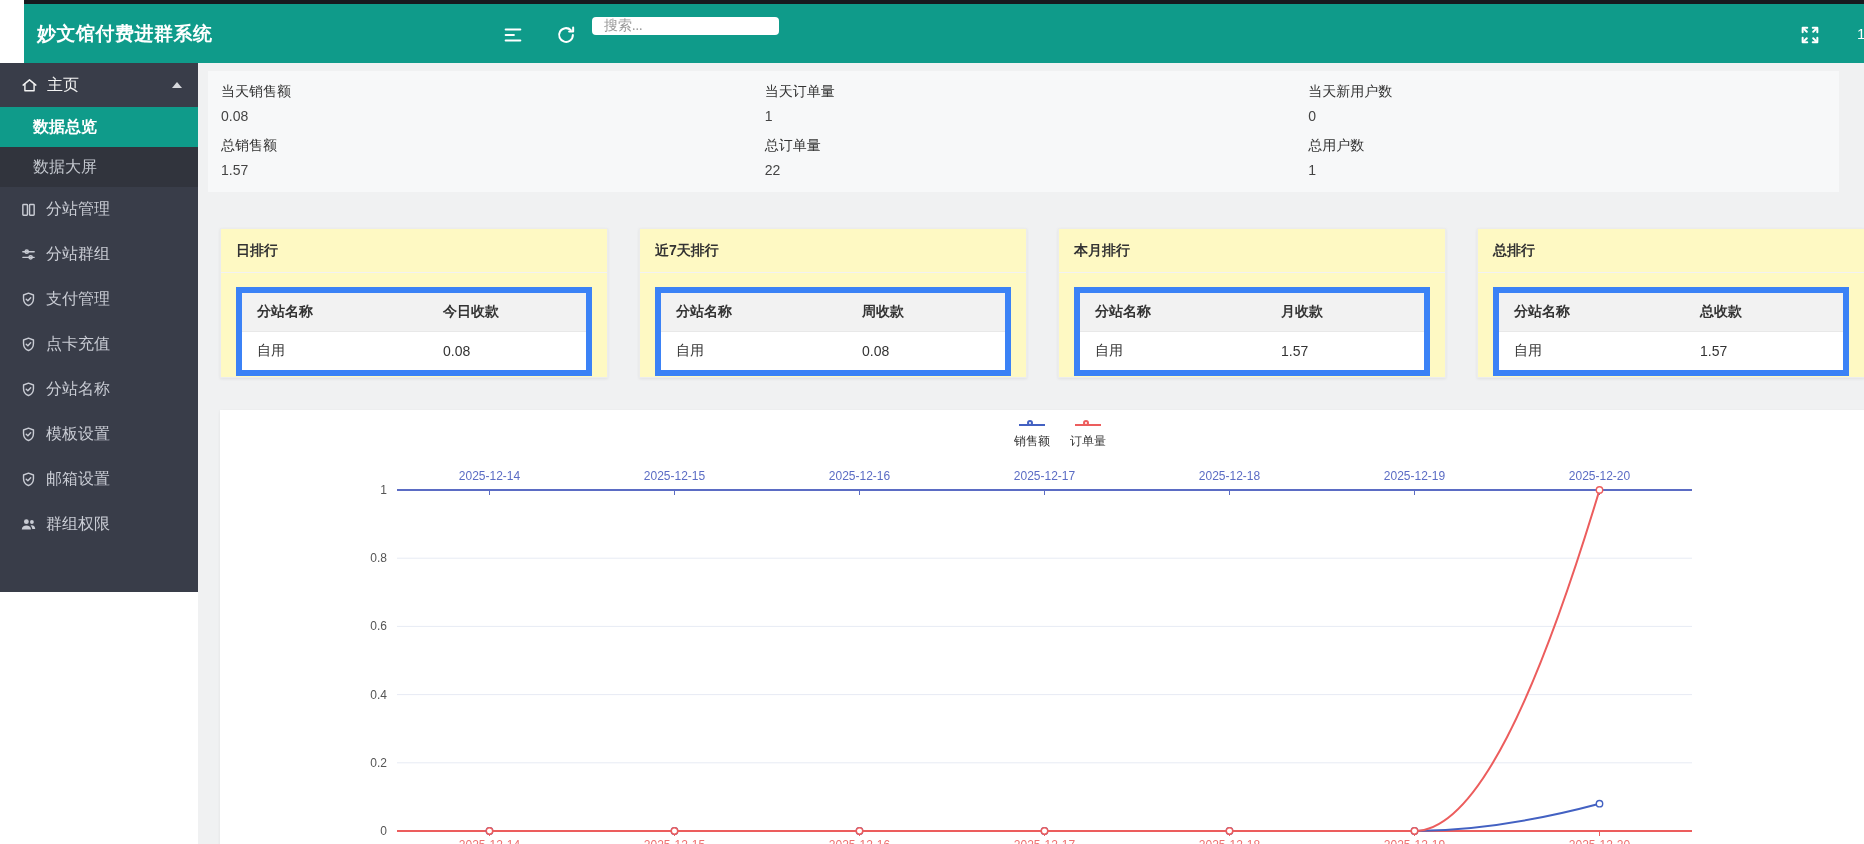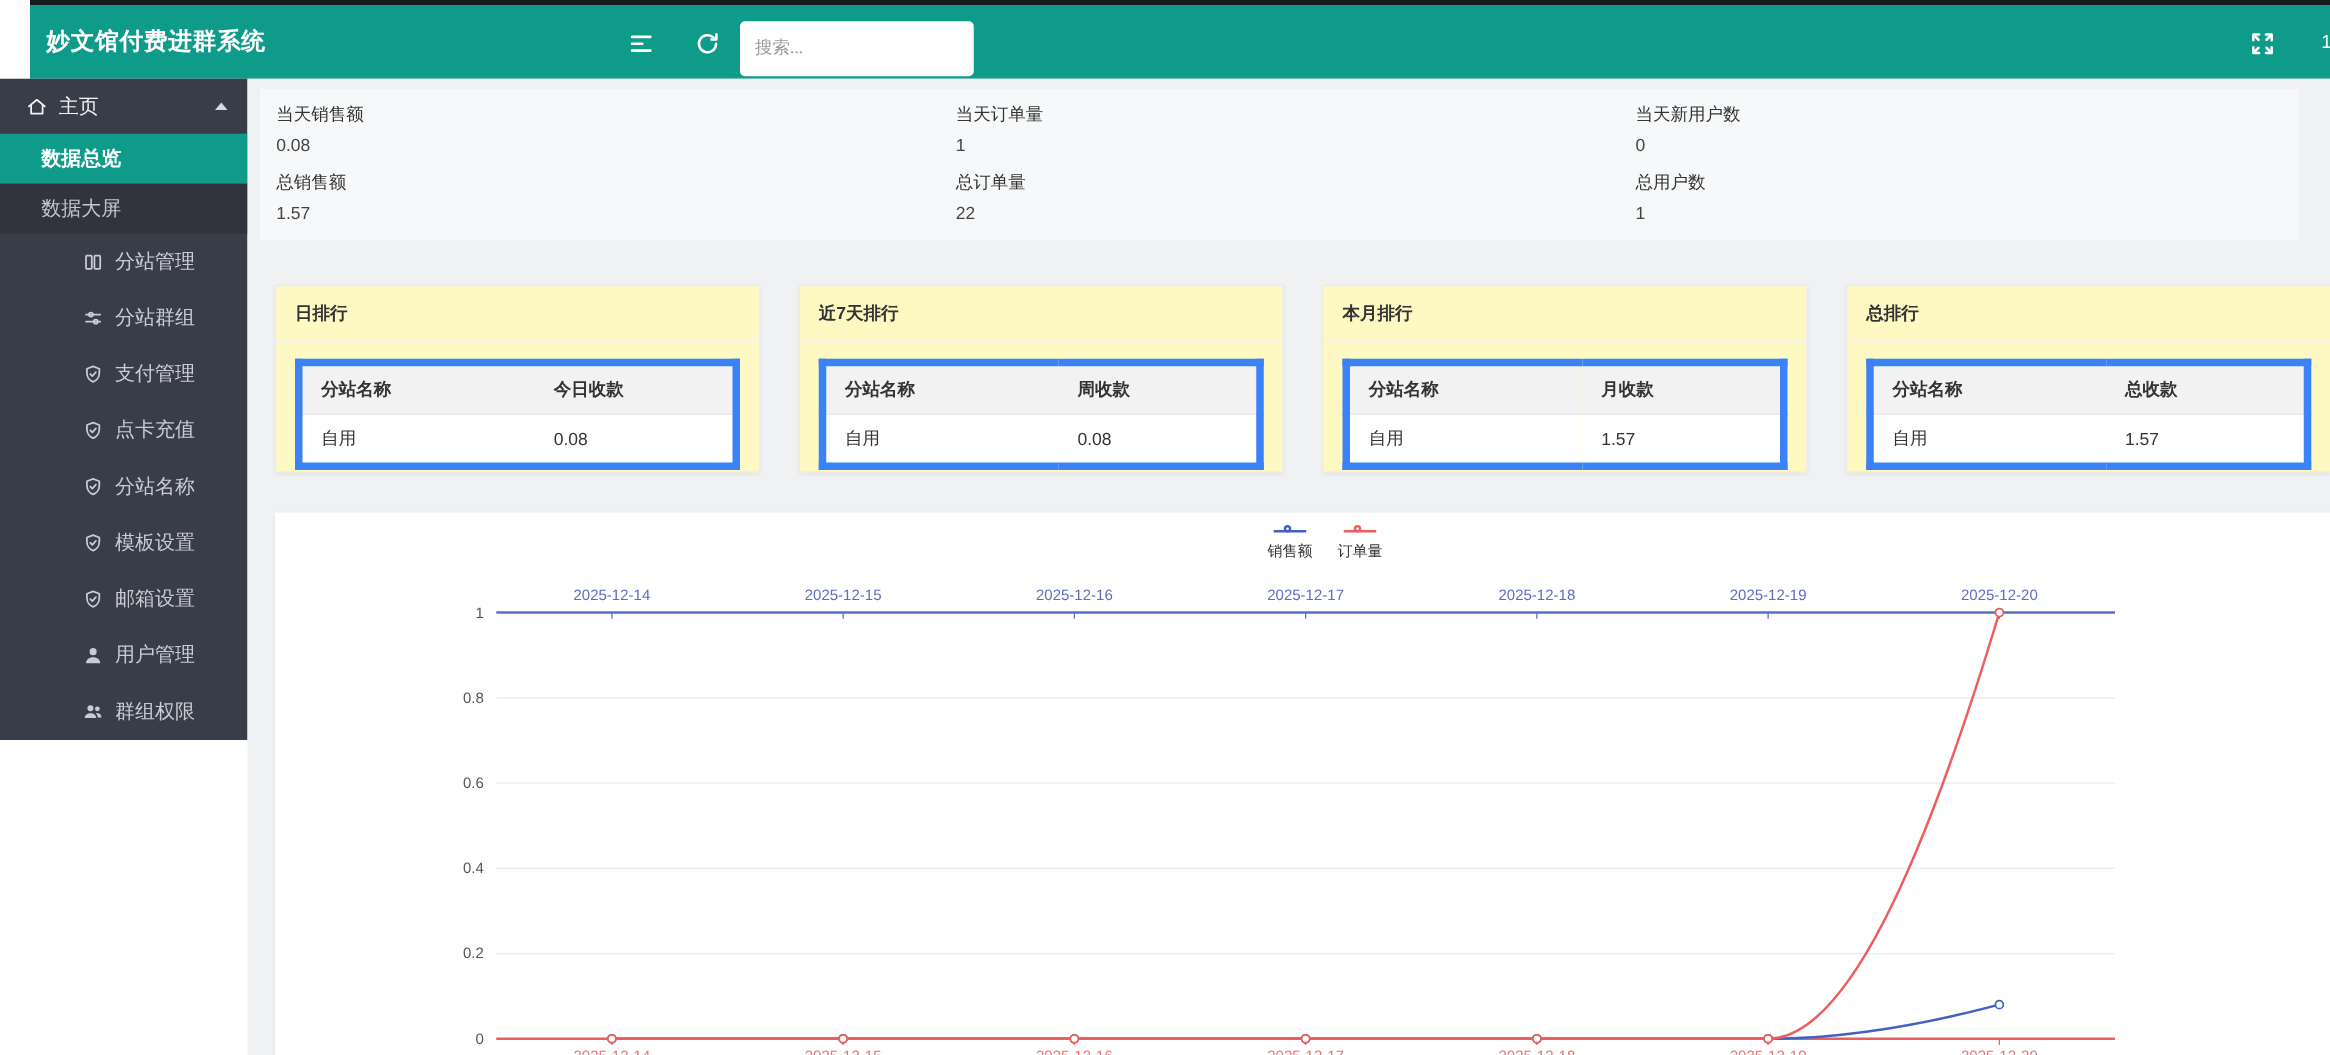--- a/index.html
+++ b/index.html
@@ -10,41 +10,41 @@
   
   .header { position:absolute; left:0; top:0; width:1864px; height:63px;
             background:#0f9b8a; border-top:4px solid #171a1f;margin-left:24px; }
   .app-title { position:absolute; left:13px; top:0; line-height:59px; color:#fff;
                font-size:19px; font-weight:bold; letter-spacing:0.5px; }
   .hicon { position:absolute; top:20px; width:22px; height:22px; color:#fff; cursor:pointer; }
   .hicon svg { width:22px; height:22px; display:block; }
   .hicon-collapse { left:478px; }
   .hicon-refresh { left:531px; }
   .hicon-fullscreen { left:1775px; }
-  .search-input { position:absolute; left:568px; top:13px; width:187px; height:44px;
+  .search-input { position:absolute; left:568px; top:13px; width:187px; height:18px;
                   border:none; border-radius:4px; background:#fff; padding:0 12px;
                   font-size:14px; color:#333; outline:none;
                   font-family:Liberation Serif, serif; }
   .search-input::placeholder { color:#9a9a9a; }
   .username { position:absolute; left:1833px; top:0; line-height:59px; color:#fff;
               font-size:15px; white-space:nowrap; cursor:pointer; }
 
   
   .sidebar { position:absolute; left:0; top:63px; width:198px; height:529px;
              background:#393d49; color:#c9ccd4; font-size:16px; }
   .side-row { display:flex; align-items:center; cursor:pointer; position:relative; }
   .side-home { height:44px; padding-left:21px; color:#f2f2f2; }
   .side-home .sicon { margin-right:9px; }
   .caret-up { position:absolute; right:16px; width:0; height:0;
               border-left:5px solid transparent; border-right:5px solid transparent;
               border-bottom:6px solid #d7d9dd; }
   .side-sub { height:40px; padding-left:33px; display:flex; align-items:center;
               background:#31343d; color:#c2c6cd; cursor:pointer; }
   .side-sub.active { background:#0f9b8a; color:#fff; font-weight:bold; }
-  .side-item { height:45px; padding-left:20px; display:flex; align-items:center; cursor:pointer;margin-left:46px; }
+  .side-item { height:45px; padding-left:20px; display:flex; align-items:center; cursor:pointer; }
   .sicon { width:17px; height:17px; display:inline-flex; flex:none; }
   .sicon svg { width:17px; height:17px; display:block; }
   .side-item .sicon { margin-right:9px; }
 
   
   .content { position:absolute; left:198px; top:63px; width:1666px; height:781px;
              background:#f0f1f2; overflow:hidden; }
 
   .stats-panel { position:absolute; left:10px; top:8px; width:1631px; height:121px;
                  background:#f7f8f9; display:flex; padding-top:12px; }
@@ -181,29 +181,20 @@
       <span>模板设置</span>
     </div>
     <div class="side-item">
       <span class="sicon">
         <svg viewBox="0 0 24 24" fill="none" stroke="currentColor" stroke-width="2" stroke-linecap="round" stroke-linejoin="round">
           <path d="M12 3l7 2.6v4.9c0 4.5-3 8.6-7 10-4-1.4-7-5.5-7-10V5.6z"></path>
             <path d="M8.8 11.6l2.3 2.3 4-4.4"></path>
         </svg>
       </span>
       <span>邮箱设置</span>
-    </div>
-    <div class="side-item">
-      <span class="sicon">
-        <svg viewBox="0 0 24 24" fill="currentColor">
-          <circle cx="12" cy="7.5" r="4"></circle>
-            <path d="M4 20.5c0-4 3.6-6.6 8-6.6s8 2.6 8 6.6z"></path>
-        </svg>
-      </span>
-      <span>用户管理</span>
     </div>
     <div class="side-item">
       <span class="sicon">
         <svg viewBox="0 0 24 24" fill="currentColor">
           <circle cx="9" cy="8" r="3.4"></circle>
             <path d="M2.5 19c0-3.4 3-5.5 6.5-5.5s6.5 2.1 6.5 5.5z"></path>
           <circle cx="16.8" cy="8.5" r="2.7"></circle>
             <path d="M16.5 13.2c3 .2 5 2.2 5 5.1h-4.2c-.2-2-1-3.7-2.4-4.8z"></path>
         </svg>
       </span>

